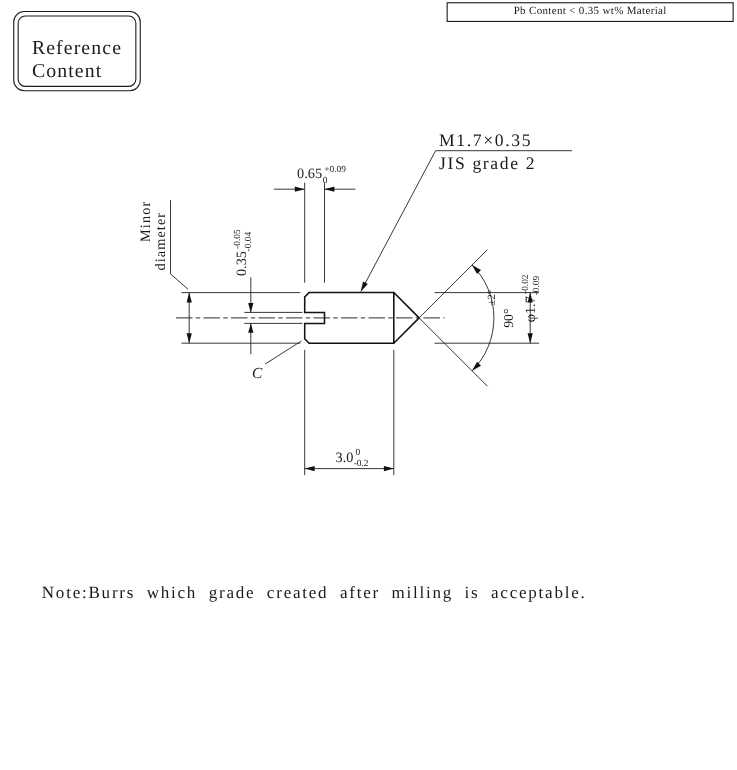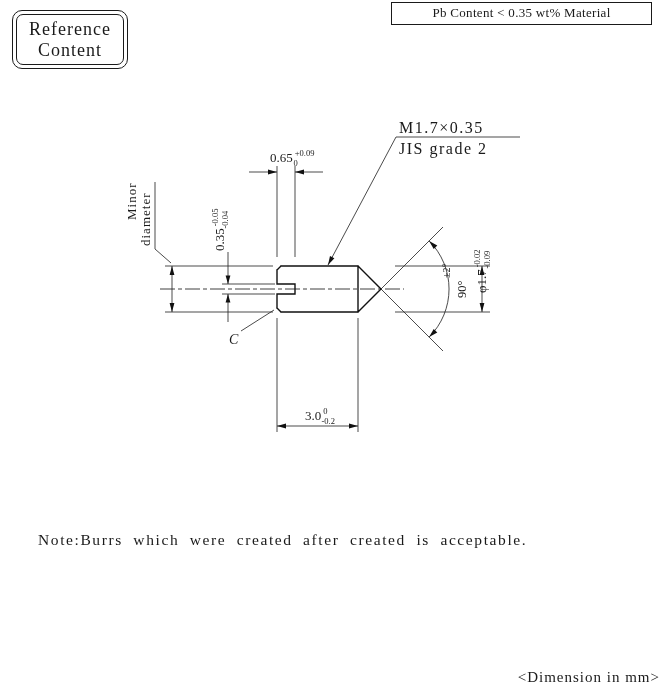--- a/index.html
+++ b/index.html
@@ -6,26 +6,26 @@
   .page {
     position:relative; width:670px; height:700px; background:#ffffff;
     font-family:"Liberation Serif", serif; color:#1a1a1a; overflow:hidden;
   }
   .ref-box-outer {
     position:absolute; left:12px; top:10px;
     border:1.6px solid #1a1a1a; border-radius:10px; padding:3px; background:#fff;
   }
   .ref-box-inner {
     border:1.3px solid #1a1a1a; border-radius:7px;
-    padding:4px 12px 3px; text-align:center;
+    padding:18px 12px 3px; text-align:left;
     font-size:18px; letter-spacing:1px; line-height:1.18;
   }
   .pb-box {
-    position:absolute; left:391px; top:2px; width:259px;
-    border:1px solid #1a1a1a; font-size:13px; text-align:center;
+    position:absolute; left:406px; top:2px; width:259px;
+    border:1px solid #1a1a1a; font-size:10px; text-align:center;
     padding:2px 0 3px; letter-spacing:0.3px; background:#fff;
   }
   svg.drawing { position:absolute; left:0; top:0; }
   svg.drawing text { font-family:"Liberation Serif", serif; fill:#1a1a1a; }
   .dim  { font-size:13px; }
   .tol  { font-size:8.5px; }
   .lbl  { font-size:16px; letter-spacing:1.5px; }
   .lbl2 { font-size:13px; letter-spacing:1px; }
   .ol   { stroke:#111; stroke-width:1.4; fill:none; stroke-linecap:square; }
   .thin { stroke:#2a2a2a; stroke-width:0.85; fill:none; }
@@ -118,16 +118,15 @@
     </g>
 
     <g>
       <path class="thin" d="M277,318 V432 M358,318 V432 M277,426 H358"></path>
       <polygon class="arr" points="277,426 286,423.6 286,428.4"></polygon>
       <polygon class="arr" points="358,426 349,423.6 349,428.4"></polygon>
       <text class="dim" x="305" y="420"><tspan>3.0</tspan><tspan class="tol" dx="2" dy="-6">0</tspan><tspan class="tol" dx="-6" dy="10">-0.2</tspan></text>
     </g>
   </svg>
 
-  <div class="note">Note:Burrs which were created after created is acceptable.</div>
-  <div class="unit">&lt;Dimension in mm&gt;</div>
+  <div class="note">Note:Burrs which grade created after milling is acceptable.</div>
 
 </div>
 
 </body></html>

